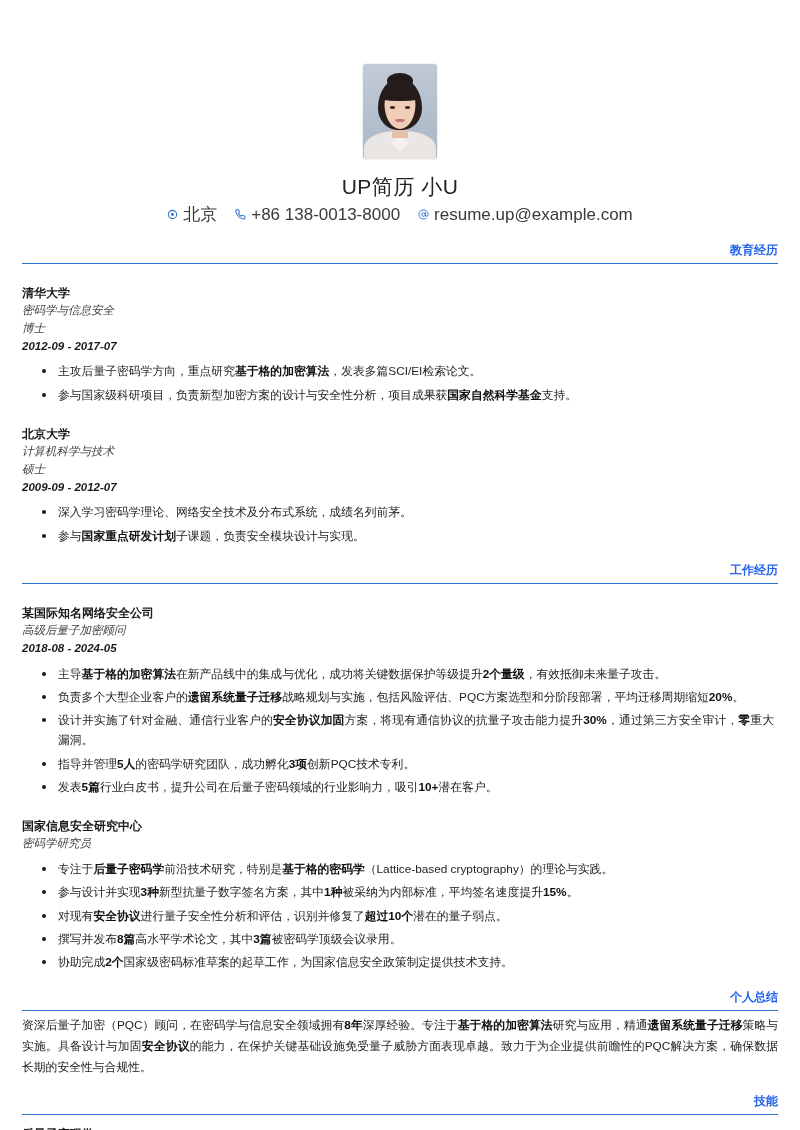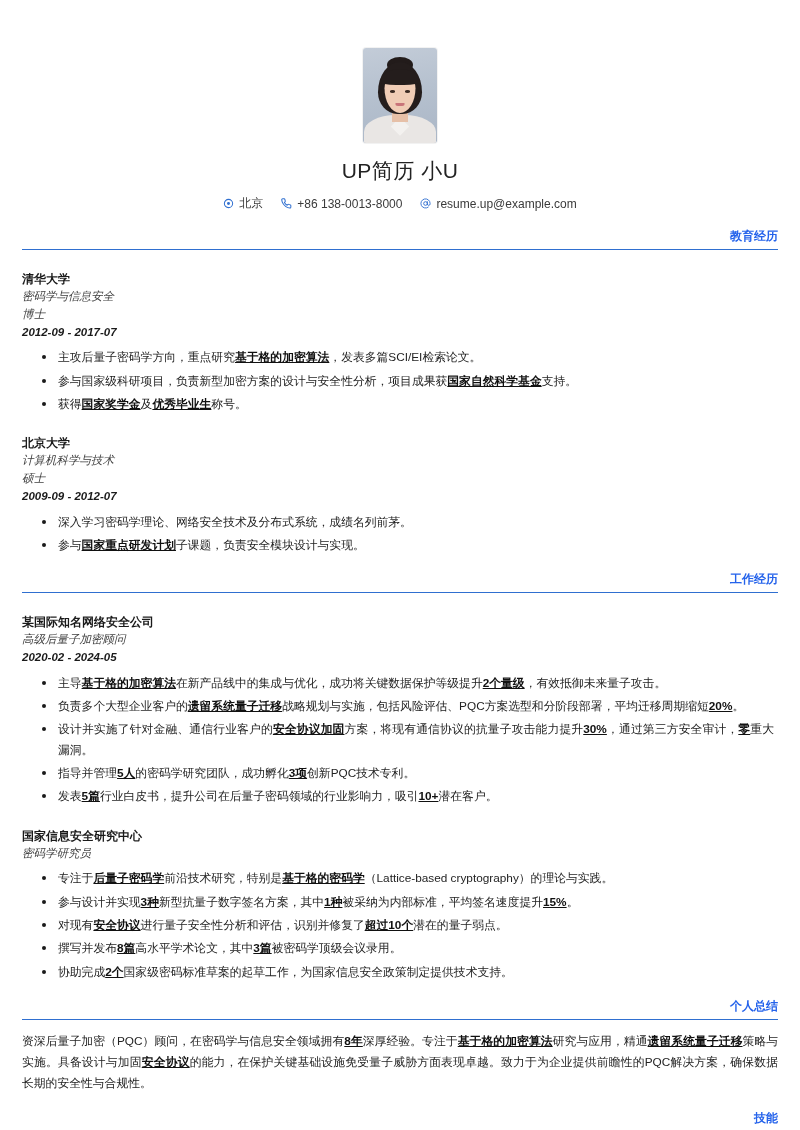--- a/index.html
+++ b/index.html
@@ -9,21 +9,21 @@
     height: 1130px;
     background: #ffffff;
     font-family: "Liberation Sans", "DejaVu Sans", sans-serif;
     color: #1f1f1f;
     overflow: hidden;
   }
 
   .page {
     width: 800px;
     height: 904px;
-    padding: 0 22px;
+    padding: 16px 22px;
     position: relative;
     background: #fff;
   }
 
   
   .header {
     text-align: center;
     padding-top: 48px;
   }
 
@@ -116,26 +116,26 @@
 
   .name {
     font-size: 21px;
     font-weight: 400;
     letter-spacing: .5px;
     color: #222;
     margin-top: 14px;
   }
 
   .contacts {
-    margin-top: 10px;
+    margin-top: 2px;
     display: flex;
     justify-content: center;
     align-items: center;
     gap: 18px;
-    font-size: 12px;
+    font-size: 17px;
     color: #3a3a3a;
   }
   .contact {
     display: inline-flex;
     align-items: center;
     gap: 5px;
     white-space: nowrap;
   }
   .contact .ci { display:inline-flex; align-items:center; }
   .contact .ci svg { display: block; }
@@ -195,25 +195,25 @@
   ul.bullets > li::before {
     content: "";
     position: absolute;
     left: 20px;
     top: 8px;
     width: 4px;
     height: 4px;
     border-radius: 50%;
     background: #1a1a1a;
   }
-  b { font-weight: bold; color: #111; text-decoration: underline; }
+  b { font-weight: bold; color: #111; }
 
   
   .summary {
-    margin-top: 11px;
+    margin-top: 4px;
     font-size: 11.8px;
     line-height: 1.78;
     color: #232323;
     text-align: justify;
   }
 
   
   .skill { margin-top: 11px; }
   .skill-name {
     font-size: 12px;
@@ -284,21 +284,20 @@
     <div class="section-rule"></div>
 
     <div class="entry">
       <div class="org">清华大学</div>
       <div class="sub">密码学与信息安全</div>
       <div class="sub">博士</div>
       <div class="dates">2012-09 - 2017-07</div>
       <ul class="bullets">
         <li>主攻后量子密码学方向，重点研究<b>基于格的加密算法</b>，发表多篇SCI/EI检索论文。</li>
         <li>参与国家级科研项目，负责新型加密方案的设计与安全性分析，项目成果获<b>国家自然科学基金</b>支持。</li>
-        <li>获得<b>国家奖学金</b>及<b>优秀毕业生</b>称号。</li>
       </ul>
     </div>
 
     <div class="entry">
       <div class="org">北京大学</div>
       <div class="sub">计算机科学与技术</div>
       <div class="sub">硕士</div>
       <div class="dates">2009-09 - 2012-07</div>
       <ul class="bullets">
         <li>深入学习密码学理论、网络安全技术及分布式系统，成绩名列前茅。</li>
@@ -307,21 +306,21 @@
     </div>
   </div>
 
   <div class="section">
     <div class="section-title">工作经历</div>
     <div class="section-rule"></div>
 
     <div class="entry">
       <div class="org">某国际知名网络安全公司</div>
       <div class="sub">高级后量子加密顾问</div>
-      <div class="dates">2020-02 - 2024-05</div>
+      <div class="dates">2018-08 - 2024-05</div>
       <ul class="bullets">
         <li>主导<b>基于格的加密算法</b>在新产品线中的集成与优化，成功将关键数据保护等级提升<b>2个量级</b>，有效抵御未来量子攻击。</li>
         <li>负责多个大型企业客户的<b>遗留系统量子迁移</b>战略规划与实施，包括风险评估、PQC方案选型和分阶段部署，平均迁移周期缩短<b>20%</b>。</li>
         <li>设计并实施了针对金融、通信行业客户的<b>安全协议加固</b>方案，将现有通信协议的抗量子攻击能力提升<b>30%</b>，通过第三方安全审计，<b>零</b>重大漏洞。</li>
         <li>指导并管理<b>5人</b>的密码学研究团队，成功孵化<b>3项</b>创新PQC技术专利。</li>
         <li>发表<b>5篇</b>行业白皮书，提升公司在后量子密码领域的行业影响力，吸引<b>10+</b>潜在客户。</li>
       </ul>
     </div>
 
     <div class="entry">

